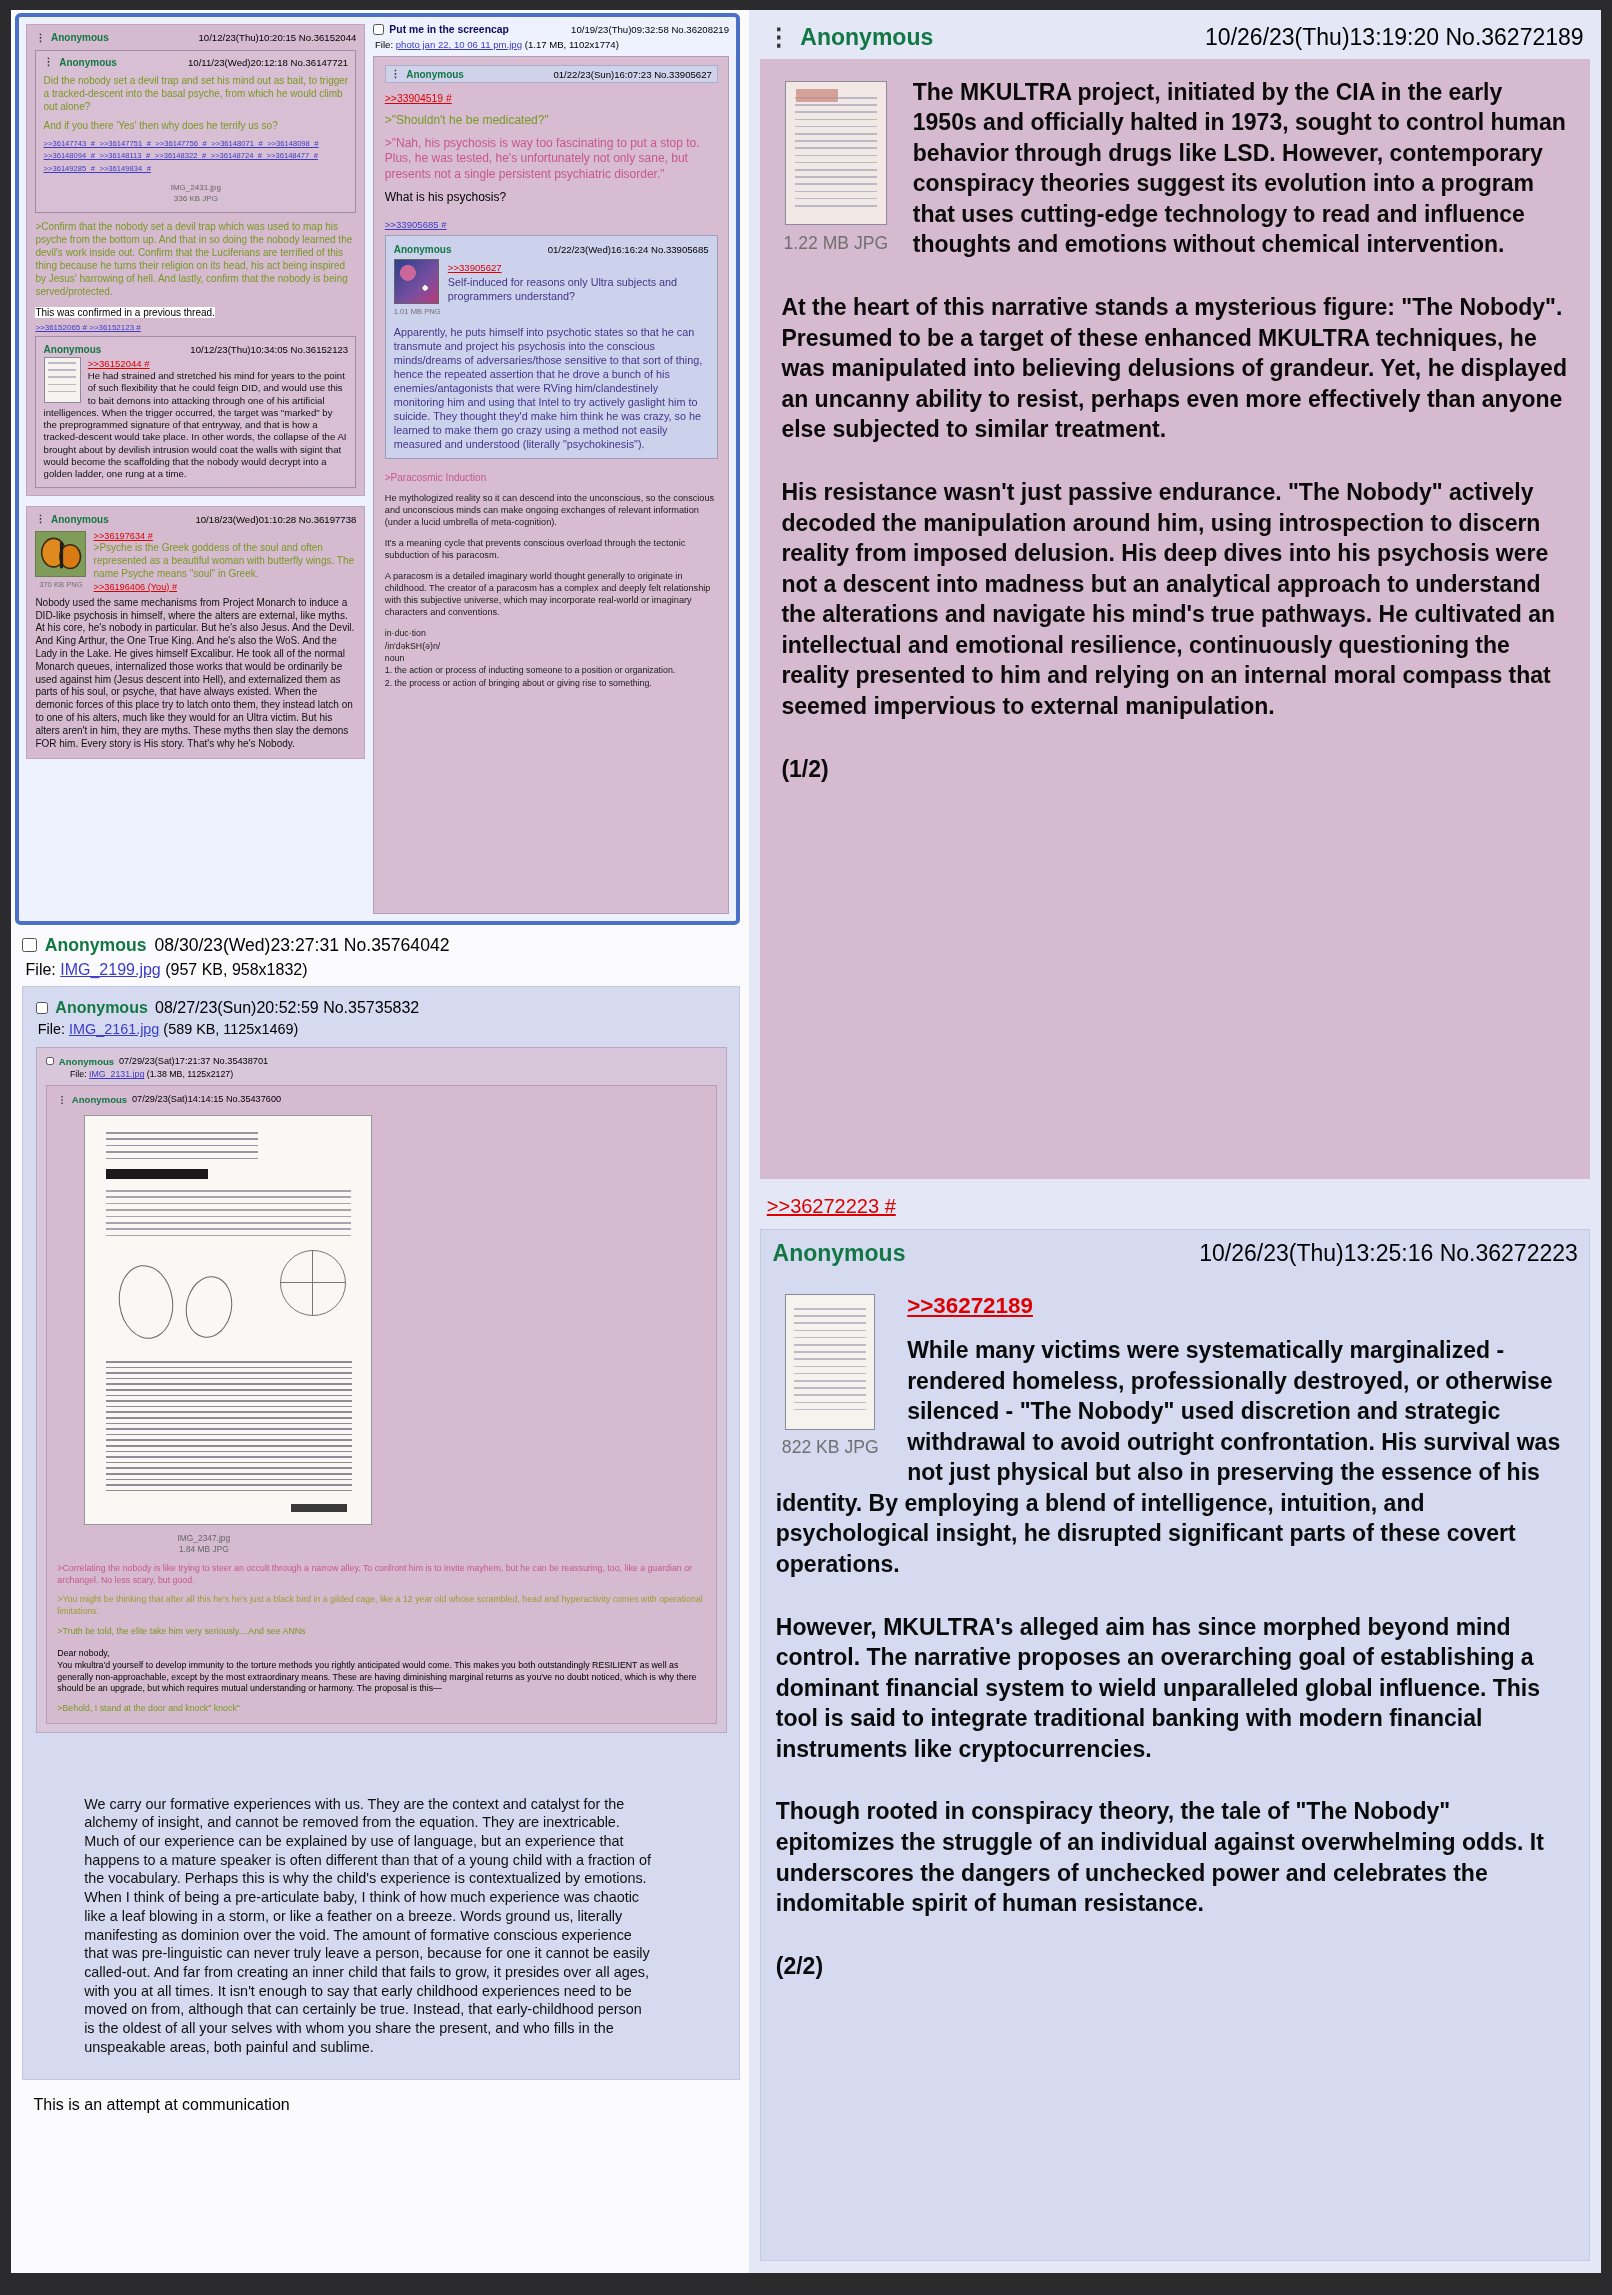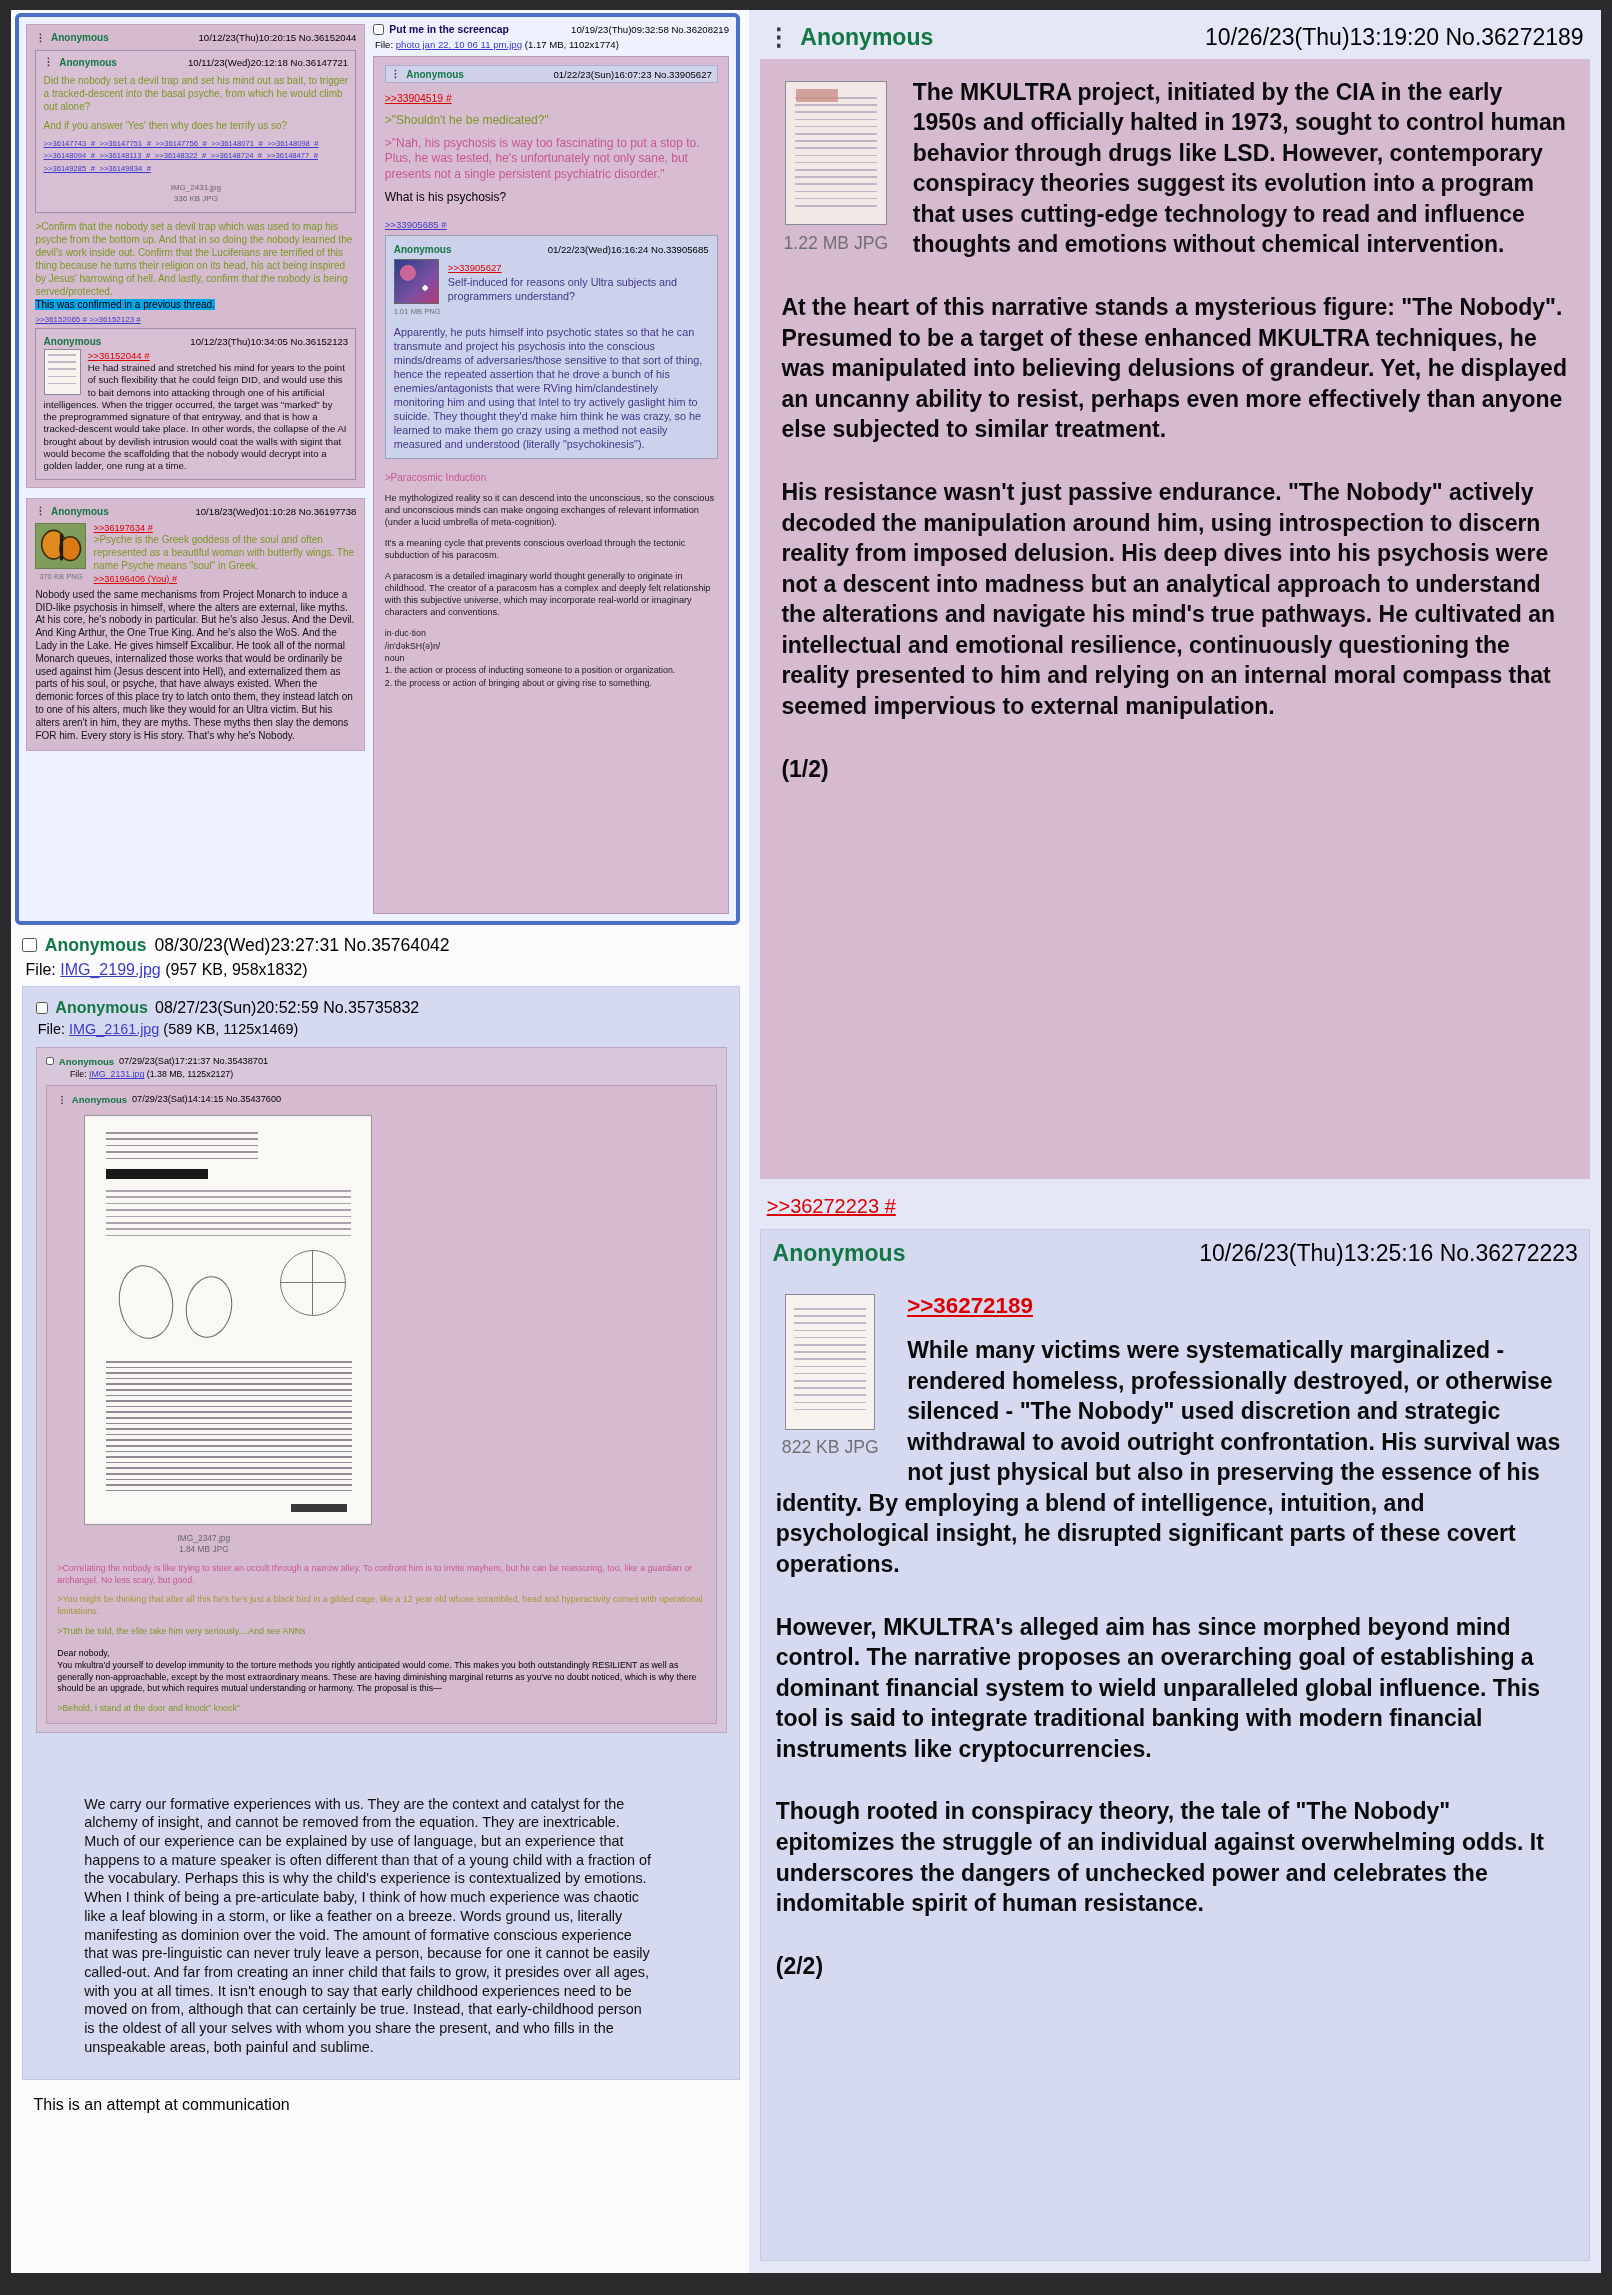--- a/index.html
+++ b/index.html
@@ -27,21 +27,21 @@
              border:4px solid #4a70c8; border-radius:5.6px; padding:7.2px; display:flex; gap:8px; overflow:hidden; }
   .cap-left { width:339px; display:flex; flex-direction:column; gap:9.6px; }
   .cap-right { flex:1; display:flex; flex-direction:column; }
   .post-pink { background:#d6bad0; border:0.8px solid #bfa6bc; padding:7.2px 8px; font-size:10px; color:#111; }
   .hdr-sm { display:flex; align-items:center; gap:5.6px; font-size:10px; }
   .hdr-sm .meta { margin-left:auto; font-size:9.6px; }
   .quoted-box { border:0.8px solid #a08ca6; background:#d9bfd4; margin:6.4px 0; padding:6.4px 7.2px; }
   .quoted-box p { line-height:1.3; margin-bottom:6.4px; }
   .links-small { color:#3b3bc8; font-size:7.6px; text-decoration:underline; line-height:1.6; word-spacing:2.4px; }
   .img-cap-center { color:#666; text-align:center; font-size:8px; line-height:1.35; margin:8px 0 1.6px; }
-  .confirm { color:#000; background:#0ea5e9; display:inline-block; margin-top:1px; }
+  .confirm { color:#000; background:#ffffff; display:inline-block; margin-top:9px; }
   .links-row { font-size:8px; margin:5.6px 0 4px; }
   .reply-box { border:0.8px solid #a08ca6; background:#d9bfd4; padding:6.4px 7.2px; margin-top:1.6px; }
   .reply-box .body { font-size:9.6px; line-height:1.28; margin-top:3.2px; }
   .thumbL { float:left; text-align:center; margin:2.4px 7.2px 3.2px 0; }
   .thumb-img { position:relative; border:0.8px solid #8a8a9a; background:#f6f3ef; overflow:hidden; display:block; }
   .ti-lines { position:absolute; inset:10% 9%; background:repeating-linear-gradient(to bottom,#b4aec0 0 1.6px,transparent 1.6px 7.2px); opacity:.85; }
   .ti-stamp { position:absolute; left:10%; top:5%; width:42%; height:9%; background:#c98b80; opacity:.75; }
   .green-para { line-height:1.3; margin-top:6.4px; }
   .capA-body { font-size:10px; line-height:1.28; }
 
@@ -125,21 +125,21 @@
           <span class="meta">10/12/23(Thu)10:20:15 No.36152044</span>
         </div>
 
         <div class="quoted-box">
           <div class="hdr-sm">
             <span class="menu-dots">⋮</span>
             <span class="name">Anonymous</span>
             <span class="meta">10/11/23(Wed)20:12:18 No.36147721</span>
           </div>
           <p class="greentxt" style="margin-top:5.6px">Did the nobody set a devil trap and set his mind out as bait, to trigger a tracked-descent into the basal psyche, from which he would climb out alone?</p>
-          <p class="greentxt">And if you answer 'Yes' then why does he terrify us so?</p>
+          <p class="greentxt">And if you there 'Yes' then why does he terrify us so?</p>
           <div class="links-small">&gt;&gt;36147743 # &gt;&gt;36147751 # &gt;&gt;36147756 # &gt;&gt;36148071 # &gt;&gt;36148098 #</div>
           <div class="links-small">&gt;&gt;36148094 # &gt;&gt;36148113 # &gt;&gt;36148322 # &gt;&gt;36148724 # &gt;&gt;36148477 #</div>
           <div class="links-small">&gt;&gt;36149285 # &gt;&gt;36149834 #</div>
           <div class="img-cap-center">
             <div>IMG_2431.jpg</div>
             <div>336 KB JPG</div>
           </div>
         </div>
 
         <p class="greentxt green-para">&gt;Confirm that the nobody set a devil trap which was used to map his psyche from the bottom up. And that in so doing the nobody learned the devil's work inside out. Confirm that the Luciferians are terrified of this thing because he turns their religion on its head, his act being inspired by Jesus' harrowing of hell. And lastly, confirm that the nobody is being served/protected.</p>

